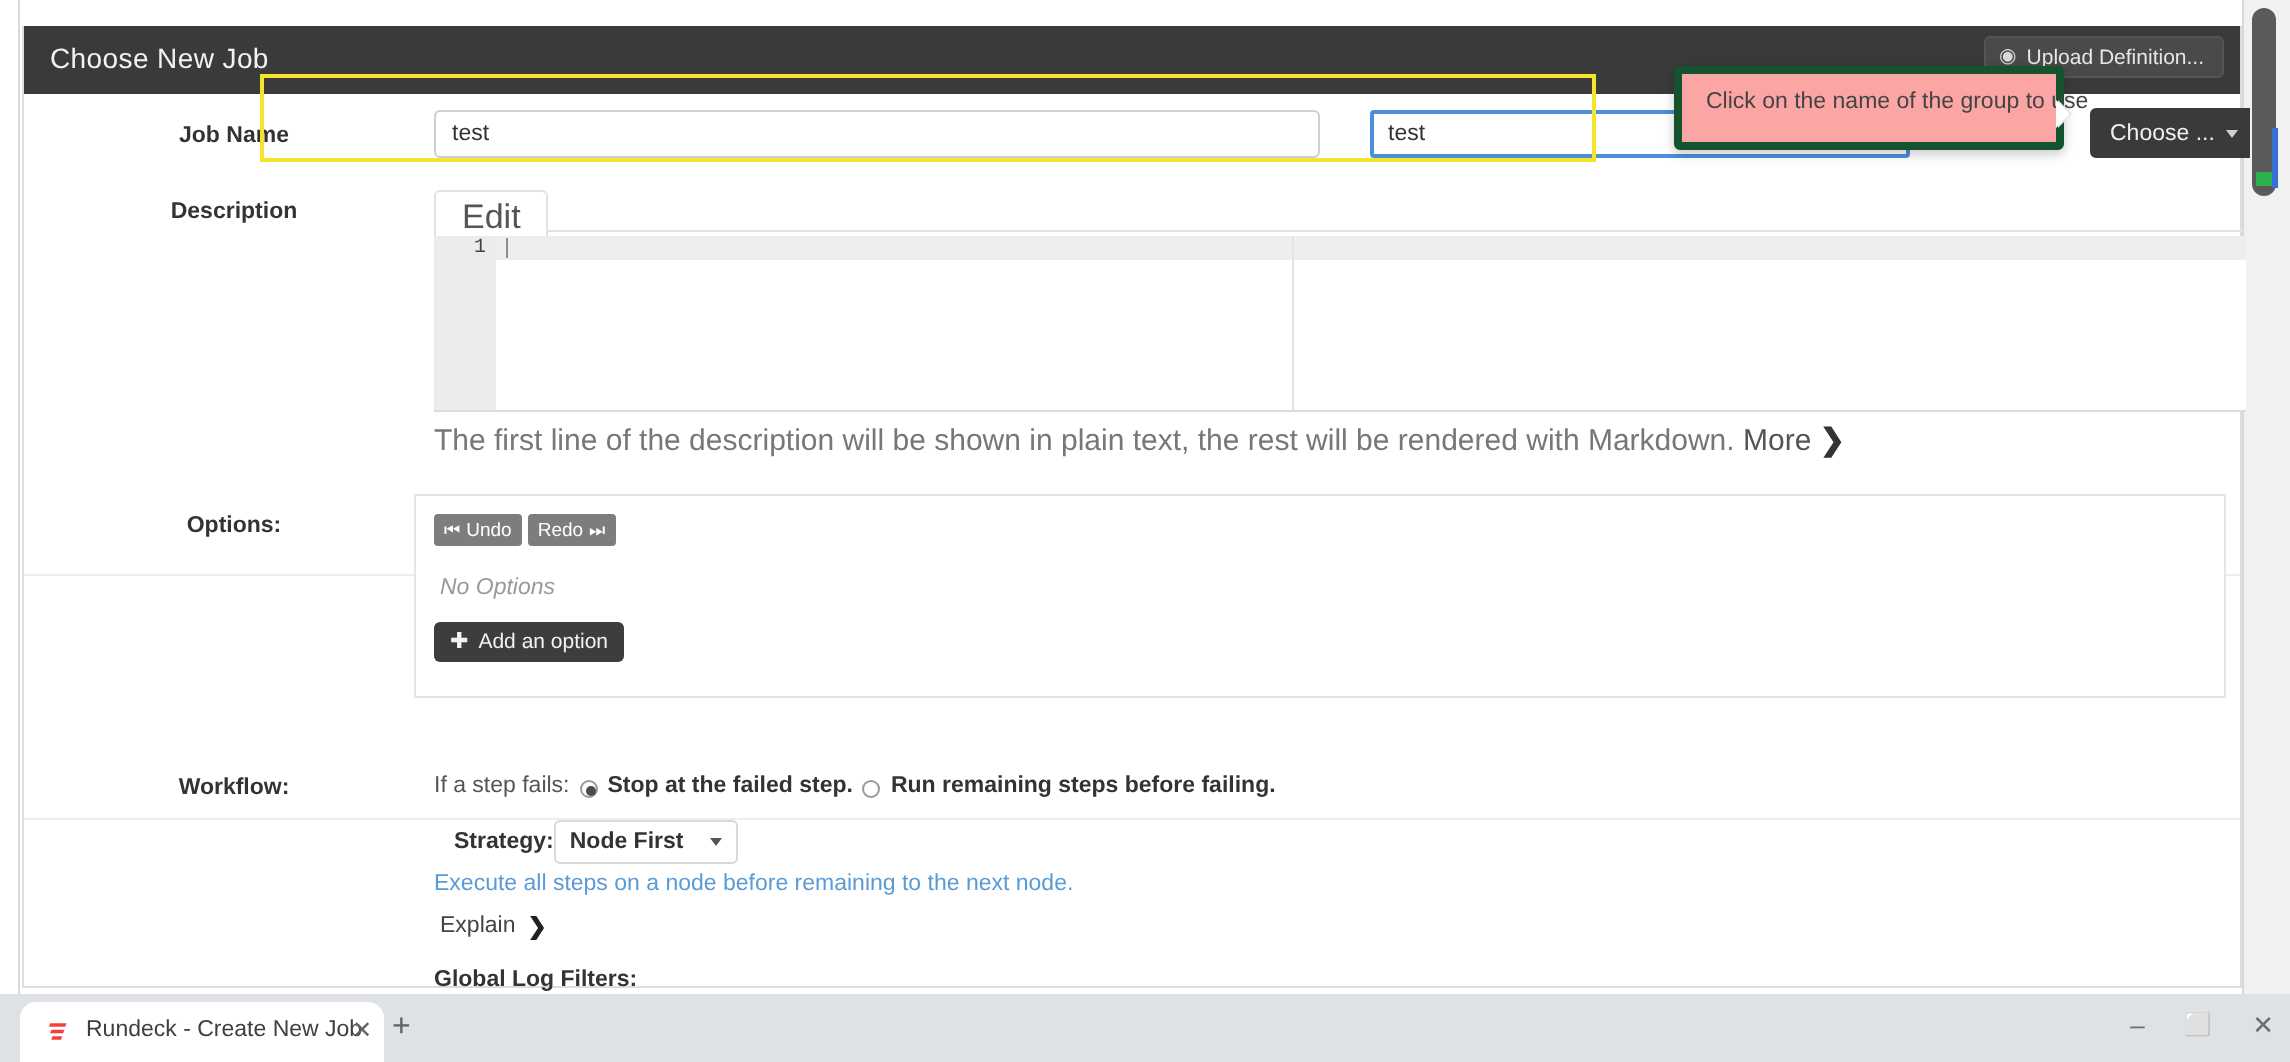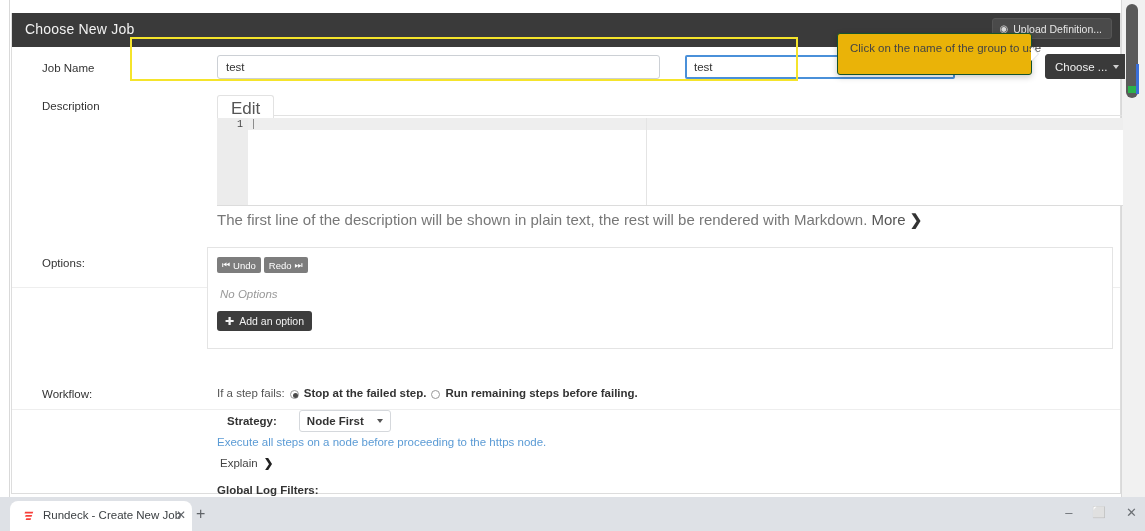--- a/index.html
+++ b/index.html
@@ -57,22 +57,22 @@
     cursor:pointer;
   }
   #upload-btn .ico { font-size:10px; line-height:1; color:#d8d8d8; }
 
   
   .form-body { position:relative; background:#fff; }
 
   .row { position:relative; }
   .lbl {
     position:absolute;
-    text-align:left;
-    font-size:11.5px; font-weight:normal; color:#333;
+    text-align:center;
+    font-size:11.5px; font-weight:bold; color:#333;
   }
 
   
   #row-jobname { height:50px; }
   #lbl-jobname { left:30px; top:15px; width:150px; }
   #jobname-input {
     position:absolute; left:205px; top:8px;
     width:443px; height:24px;
     border:1px solid #ccd0d5; border-radius:3px;
     background:#fff; font-size:11.5px; color:#333;
@@ -104,22 +104,22 @@
     position:absolute; left:130px; top:37px;
     width:668px; height:44px;
     border:2px solid #f5e42b;
     pointer-events:none; z-index:6;
   }
 
   
   #group-popover {
     position:absolute; left:837px; top:33px;
     width:195px; height:42px;
-    background:#eab308;
-    border:1px solid #14532d;
+    background:#fca5a5;
+    border:4px solid #14532d;
     border-radius:3px;
     box-shadow:0 2px 6px rgba(0,0,0,.22);
     z-index:12;
   }
   #group-popover-text {
     position:absolute; left:12px; top:8px;
     font-size:11.5px; color:#444; white-space:nowrap;
   }
   #group-popover-arrow {
     position:absolute; right:-7px; top:13px;
@@ -230,21 +230,21 @@
     cursor:pointer;
   }
   .radio.on::after {
     content:""; position:absolute; left:2px; top:2px;
     width:5px; height:5px; border-radius:50%; background:#4a4a4a;
   }
   .wf-strong { font-weight:bold; color:#333; }
 
   #wf-strategy-line {
     position:absolute; left:215px; top:28px;
-    display:flex; align-items:center; gap:22px;
+    display:flex; align-items:center; gap:0;
   }
   #lbl-strategy { font-size:11.5px; font-weight:bold; color:#333; }
   #strategy-select {
     display:flex; align-items:center; gap:13px;
     height:22px; padding:0 7px;
     border:1px solid #d5d8dc; border-radius:3px; background:#fff;
     font-size:11.5px; font-weight:bold; color:#333; cursor:pointer;
   }
   #strategy-select .caret {
     width:0;height:0;border-left:3.5px solid transparent;
@@ -417,21 +417,21 @@
           </div>
 
           <div id="wf-strategy-line">
             <span id="lbl-strategy">Strategy:</span>
             <div id="strategy-select">
               <span>Node First</span>
               <span class="caret"></span>
             </div>
           </div>
 
-          <div id="wf-desc">Execute all steps on a node before proceeding to the https node.</div>
+          <div id="wf-desc">Execute all steps on a node before remaining to the next node.</div>
 
           <div id="wf-explain">
             <span>Explain</span>
             <span class="chev">❯</span>
           </div>
 
           <div id="lbl-globallog">Global Log Filters:</div>
         </div>
 
       </div>

